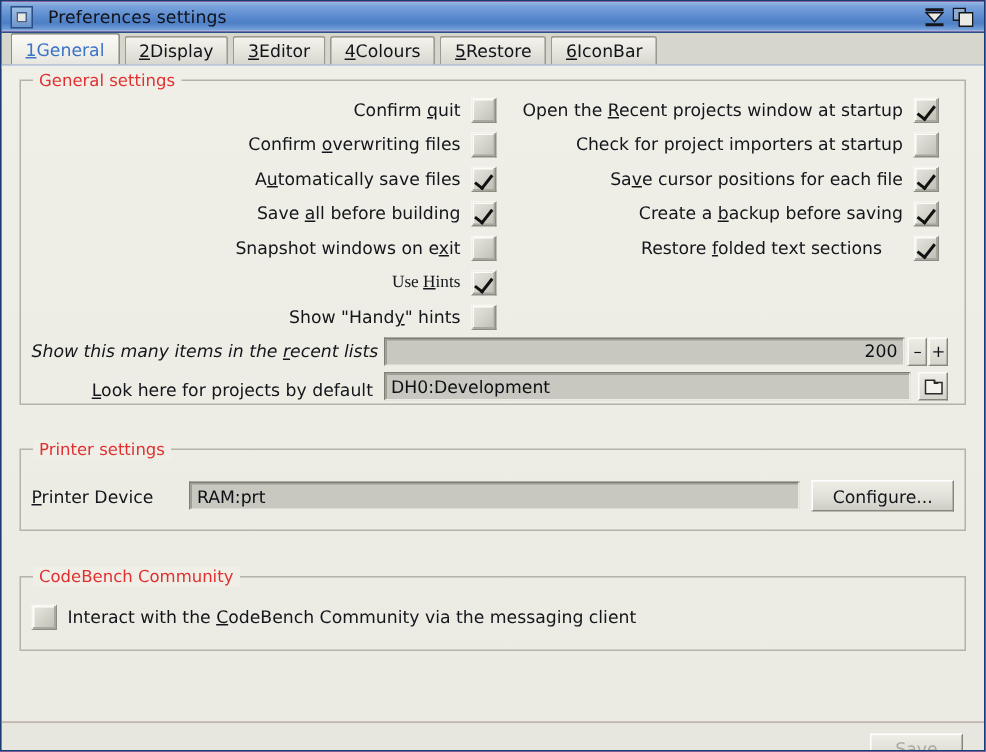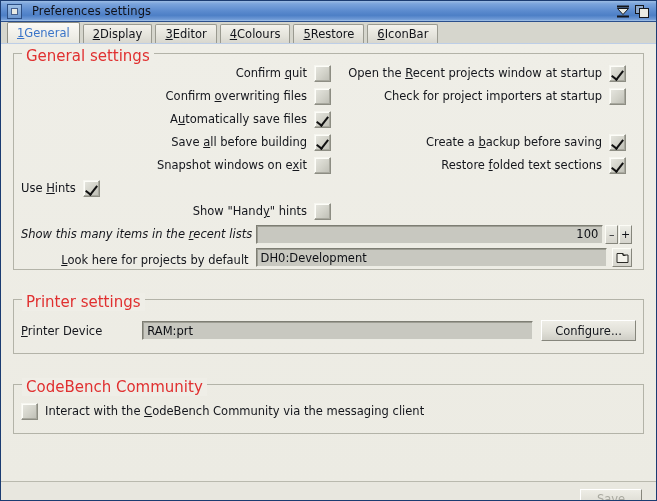--- a/index.html
+++ b/index.html
@@ -140,21 +140,21 @@
     box-sizing: border-box;
     border: 1px solid #b3b3a8;
     background: transparent;
   }
   .group > .glabel {
     position: absolute;
     top: -7px; left: 8px;
     padding: 0 4px;
     background: #efeee7;
     color: #e03030;
-    font-size: 15px;
+    font-size: 11px;
     white-space: nowrap;
     text-align: right;
   }
 
   
   .cbrow {
     position: absolute;
     display: flex;
     align-items: center;
     height: 18px;
@@ -345,54 +345,58 @@
     <div class="cbrow" style="left:20px; top:89px; width:310px; justify-content:flex-end;">
       <div class="cblabel"><span>Save </span><u>a</u><span>ll before building</span></div>
       <div class="checkbox checked"></div>
     </div>
 
     <div class="cbrow" style="left:20px; top:112px; width:310px; justify-content:flex-end;">
       <div class="cblabel"><span>Snapshot windows on e</span><u>x</u><span>it</span></div>
       <div class="checkbox"></div>
     </div>
 
-    <div class="cbrow" style="left:20px; top:135px; width:310px; justify-content:flex-start;">
+    <div class="cbrow" style="left:20px; top:135px; width:310px; justify-content:flex-end;font-family:Liberation Serif, serif;">
       <div class="cblabel"><span>Use </span><u>H</u><span>ints</span></div>
       <div class="checkbox checked"></div>
     </div>
 
     <div class="cbrow" style="left:20px; top:158px; width:310px; justify-content:flex-end;">
       <div class="cblabel"><span>Show "Hand</span><u>y</u><span>" hints</span></div>
       <div class="checkbox"></div>
     </div>
 
     <div class="cbrow" style="left:335px; top:20px; width:290px; justify-content:flex-end;align-items:center;">
       <div class="cblabel"><span>Open the </span><u>R</u><span>ecent projects window at startup</span></div>
       <div class="checkbox checked"></div>
     </div>
 
     <div class="cbrow" style="left:335px; top:43px; width:290px; justify-content:flex-end;">
       <div class="cblabel"><span>Check for project importers at startup</span><u></u><span></span></div>
       <div class="checkbox"></div>
     </div>
 
+    <div class="cbrow" style="left:335px; top:66px; width:290px; justify-content:flex-end;">
+      <div class="cblabel"><span>Sa</span><u>v</u><span>e cursor positions for each file</span></div>
+      <div class="checkbox checked"></div>
+    </div>
 
     <div class="cbrow" style="left:335px; top:89px; width:290px; justify-content:flex-end;">
       <div class="cblabel"><span>Create a </span><u>b</u><span>ackup before saving</span></div>
       <div class="checkbox checked"></div>
     </div>
 
-    <div class="cbrow" style="left:335px; top:112px; width:290px; justify-content:flex-end;">
+    <div class="cbrow" style="left:335px; top:112px; width:290px; justify-content:flex-end;gap:14px;">
       <div class="cblabel"><span>Restore </span><u>f</u><span>olded text sections</span></div>
       <div class="checkbox checked"></div>
     </div>
 
     <div style="position:absolute; left:20px; top:180px; width:611px; height:20px; display:flex; align-items:center;">
       <div class="rowlabel" style="width:228px; text-align:right; padding-right:7px;font-style:italic;"><span>Show this many items in the </span><u>r</u><span>ecent lists</span></div>
-      <div class="field right" style="width:352px;">100</div>
+      <div class="field right" style="width:352px;">200</div>
       <div class="spinbtn" style="margin-left:2px;">–</div>
       <div class="spinbtn" style="margin-left:1px;">+</div>
     </div>
 
     <div style="position:absolute; left:20px; top:203px; width:611px; height:20px; display:flex; align-items:flex-end;">
       <div class="rowlabel" style="width:228px; text-align:right; padding-right:7px;"><span></span><u>L</u><span>ook here for projects by default</span></div>
       <div class="field" style="width:352px;">DH0:Development</div>
       <div class="popbtn" style="margin-left:5px;">
         <svg width="13" height="12" viewBox="0 0 13 12">
           <path d="M1 1.5 L7 1.5 L7 3 L12 3 L12 10.5 L1 10.5 Z" fill="#f4f3ec" stroke="#2a2a26" stroke-width="1"></path>
@@ -400,21 +404,21 @@
         </svg>
       </div>
     </div>
 
     <div class="group" style="left:12px; top:255px; width:631px; height:55px;">
       <div class="glabel">Printer settings</div>
     </div>
 
     <div style="position:absolute; left:20px; top:276px; width:615px; height:21px; display:flex; align-items:center;">
       <div class="rowlabel" style="padding-right:24px;text-align:right;"><span></span><u>P</u><span>rinter Device</span></div>
-      <div class="field" style="flex:1; margin-right:8px;margin-left:16px;">RAM:prt</div>
+      <div class="field" style="flex:1; margin-right:8px;">RAM:prt</div>
       <div class="button" style="width:95px;">Configure...</div>
     </div>
 
     <div class="group" style="left:12px; top:340px; width:631px; height:50px;">
       <div class="glabel">CodeBench Community</div>
     </div>
 
     <div style="position:absolute; left:20px; top:357px; height:20px; display:flex; align-items:center;">
       <div class="checkbox"></div>
       <div class="rowlabel" style="padding-left:7px;"><span>Interact with the </span><u>C</u><span>odeBench Community via the messaging client</span></div>

